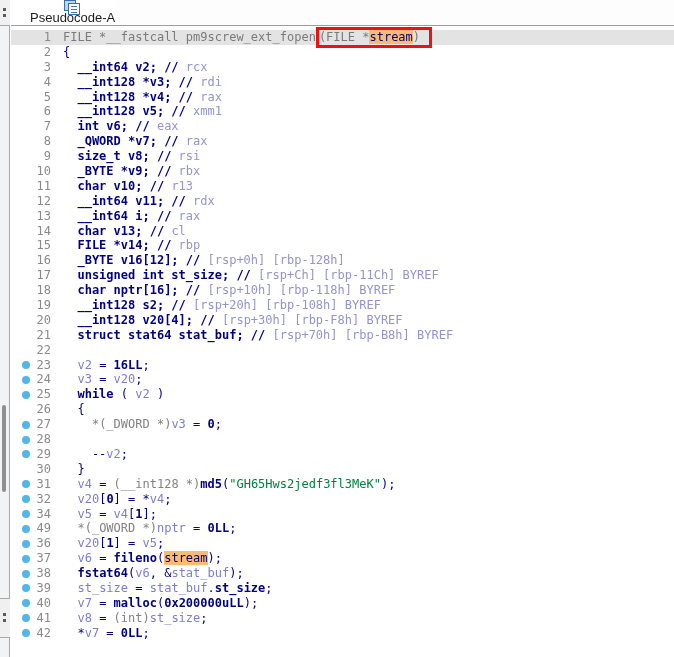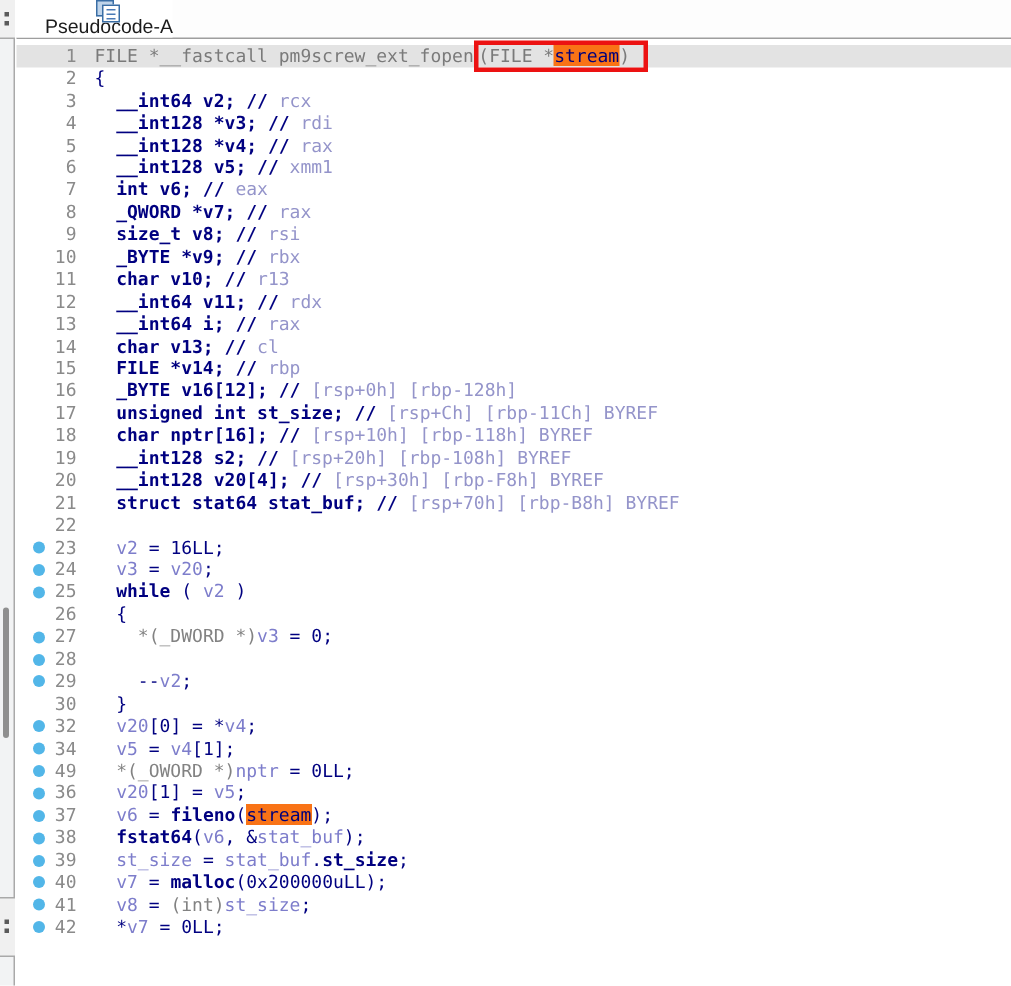--- a/index.html
+++ b/index.html
@@ -42,28 +42,28 @@
   .row { position:relative; display:flex; height:14.9px; line-height:14.9px;
          white-space:pre; }
   .row.hl { background:#e3e3e3; }
   .gutter { position:relative; flex:0 0 45px; text-align:right;
             padding-right:5px; color:#8a8a8a; }
   .dot { position:absolute; left:11px; top:3.5px; width:8px; height:8px;
          border-radius:50%; background:#52b6e8; }
   .codetext { padding-left:7px; }
 
   .k { color:#000080; font-weight:bold; }     
-  .n { color:#000080; font-weight:normal; }     
+  .n { color:#000080; font-weight:bold; }     
   .p { color:#000080; }                       
   .v { color:#7d7dcb; }                       
   .r { color:#9494ca; }                       
   .c { color:#828282; }                       
   .s { color:#008040; }                       
   .g { color:#7a7a7a; }                       
-  .y { background:#f97316; color:#00007a; }   
+  .y { background:#fdba74; color:#00007a; }   
 
   .redbox { border:3px solid #ec1212; padding:0 9px 1px 0; margin:-3px 0; }
 </style>
 </head>
 <body>
 
 <div class="dock-strip">
   <div class="dock-handle top">
     <span class="grip" style="top:8px"></span>
     <span class="grip" style="top:14px"></span>
@@ -116,20 +116,21 @@
         <div class="row"><span class="gutter"><span>21</span></span><span class="codetext"><span class="k">  struct stat64 stat_buf; // </span><span class="r">[rsp+70h] [rbp-B8h] BYREF</span></span></div>
         <div class="row"><span class="gutter"><span>22</span></span><span class="codetext"></span></div>
         <div class="row"><span class="gutter"><i class="dot"></i><span>23</span></span><span class="codetext"><span class="p">  </span><span class="v">v2</span><span class="p"> = </span><span class="n">16LL</span><span class="p">;</span></span></div>
         <div class="row"><span class="gutter"><i class="dot"></i><span>24</span></span><span class="codetext"><span class="p">  </span><span class="v">v3</span><span class="p"> = </span><span class="v">v20</span><span class="p">;</span></span></div>
         <div class="row"><span class="gutter"><i class="dot"></i><span>25</span></span><span class="codetext"><span class="k">  while</span><span class="p"> ( </span><span class="v">v2</span><span class="p"> )</span></span></div>
         <div class="row"><span class="gutter"><span>26</span></span><span class="codetext"><span class="p">  {</span></span></div>
         <div class="row"><span class="gutter"><i class="dot"></i><span>27</span></span><span class="codetext"><span class="p">    </span><span class="c">*(_DWORD *)</span><span class="v">v3</span><span class="p"> = </span><span class="n">0</span><span class="p">;</span></span></div>
         <div class="row"><span class="gutter"><i class="dot"></i><span>28</span></span></div>
         <div class="row"><span class="gutter"><i class="dot"></i><span>29</span></span><span class="codetext"><span class="p">    --</span><span class="v">v2</span><span class="p">;</span></span></div>
         <div class="row"><span class="gutter"><span>30</span></span><span class="codetext"><span class="p">  }</span></span></div>
+        <div class="row"><span class="gutter"><i class="dot"></i><span>31</span></span><span class="codetext"><span class="p">  </span><span class="v">v4</span><span class="p"> = </span><span class="c">(__int128 *)</span><span class="k">md5</span><span class="p">(</span><span class="s">"GH65Hws2jedf3fl3MeK"</span><span class="p">);</span></span></div>
         <div class="row"><span class="gutter"><i class="dot"></i><span>32</span></span><span class="codetext"><span class="p">  </span><span class="v">v20</span><span class="p">[</span><span class="n">0</span><span class="p">] = *</span><span class="v">v4</span><span class="p">;</span></span></div>
         <div class="row"><span class="gutter"><i class="dot"></i><span>34</span></span><span class="codetext"><span class="p">  </span><span class="v">v5</span><span class="p"> = </span><span class="v">v4</span><span class="p">[</span><span class="n">1</span><span class="p">];</span></span></div>
         <div class="row"><span class="gutter"><i class="dot"></i><span>49</span></span><span class="codetext"><span class="p">  </span><span class="c">*(_OWORD *)</span><span class="v">nptr</span><span class="p"> = </span><span class="n">0LL</span><span class="p">;</span></span></div>
         <div class="row"><span class="gutter"><i class="dot"></i><span>36</span></span><span class="codetext"><span class="p">  </span><span class="v">v20</span><span class="p">[</span><span class="n">1</span><span class="p">] = </span><span class="v">v5</span><span class="p">;</span></span></div>
         <div class="row"><span class="gutter"><i class="dot"></i><span>37</span></span><span class="codetext"><span class="p">  </span><span class="v">v6</span><span class="p"> = </span><span class="k">fileno</span><span class="p">(</span><span class="y">stream</span><span class="p">);</span></span></div>
         <div class="row"><span class="gutter"><i class="dot"></i><span>38</span></span><span class="codetext"><span class="p">  </span><span class="k">fstat64</span><span class="p">(</span><span class="v">v6</span><span class="p">, &amp;</span><span class="v">stat_buf</span><span class="p">);</span></span></div>
         <div class="row"><span class="gutter"><i class="dot"></i><span>39</span></span><span class="codetext"><span class="p">  </span><span class="v">st_size</span><span class="p"> = </span><span class="v">stat_buf</span><span class="p">.</span><span class="k">st_size</span><span class="p">;</span></span></div>
         <div class="row"><span class="gutter"><i class="dot"></i><span>40</span></span><span class="codetext"><span class="p">  </span><span class="v">v7</span><span class="p"> = </span><span class="k">malloc</span><span class="p">(</span><span class="n">0x200000uLL</span><span class="p">);</span></span></div>
         <div class="row"><span class="gutter"><i class="dot"></i><span>41</span></span><span class="codetext"><span class="p">  </span><span class="v">v8</span><span class="p"> = </span><span class="c">(int)</span><span class="v">st_size</span><span class="p">;</span></span></div>
         <div class="row"><span class="gutter"><i class="dot"></i><span>42</span></span><span class="codetext"><span class="p">  *</span><span class="v">v7</span><span class="p"> = </span><span class="n">0LL</span><span class="p">;</span></span></div>

